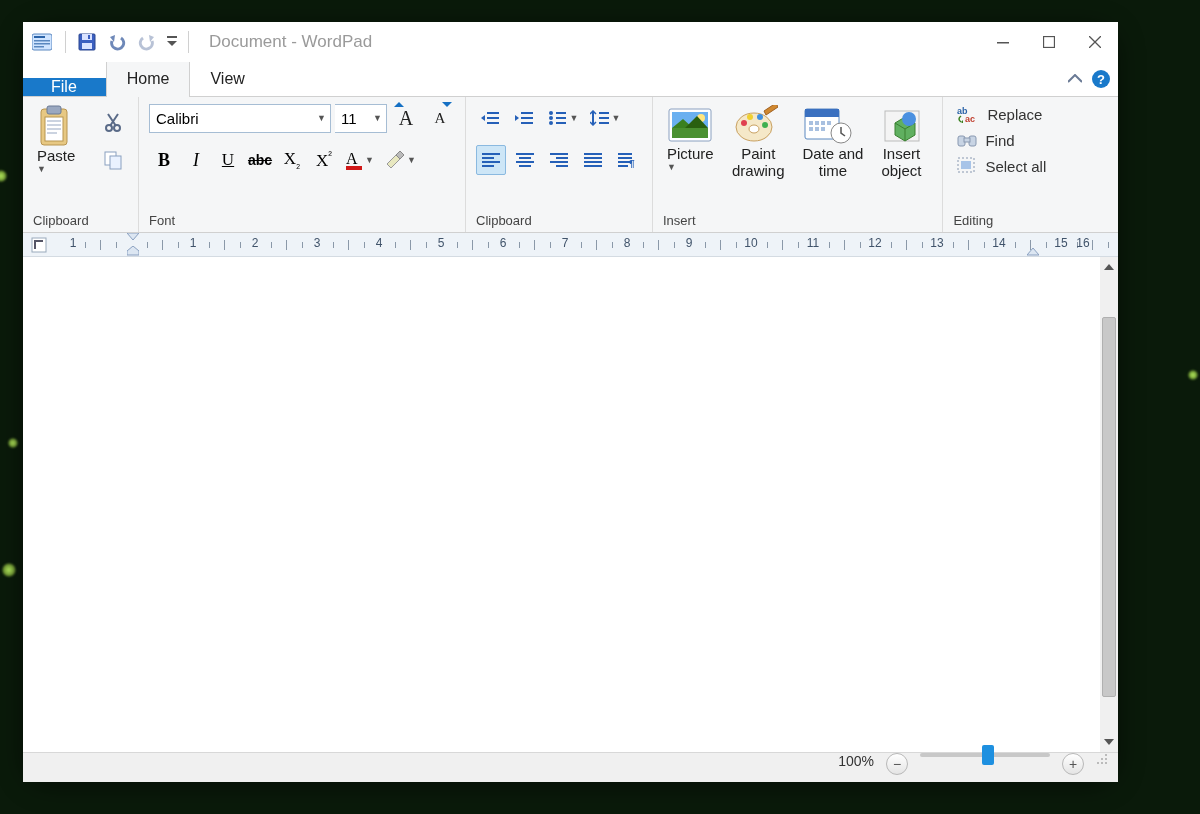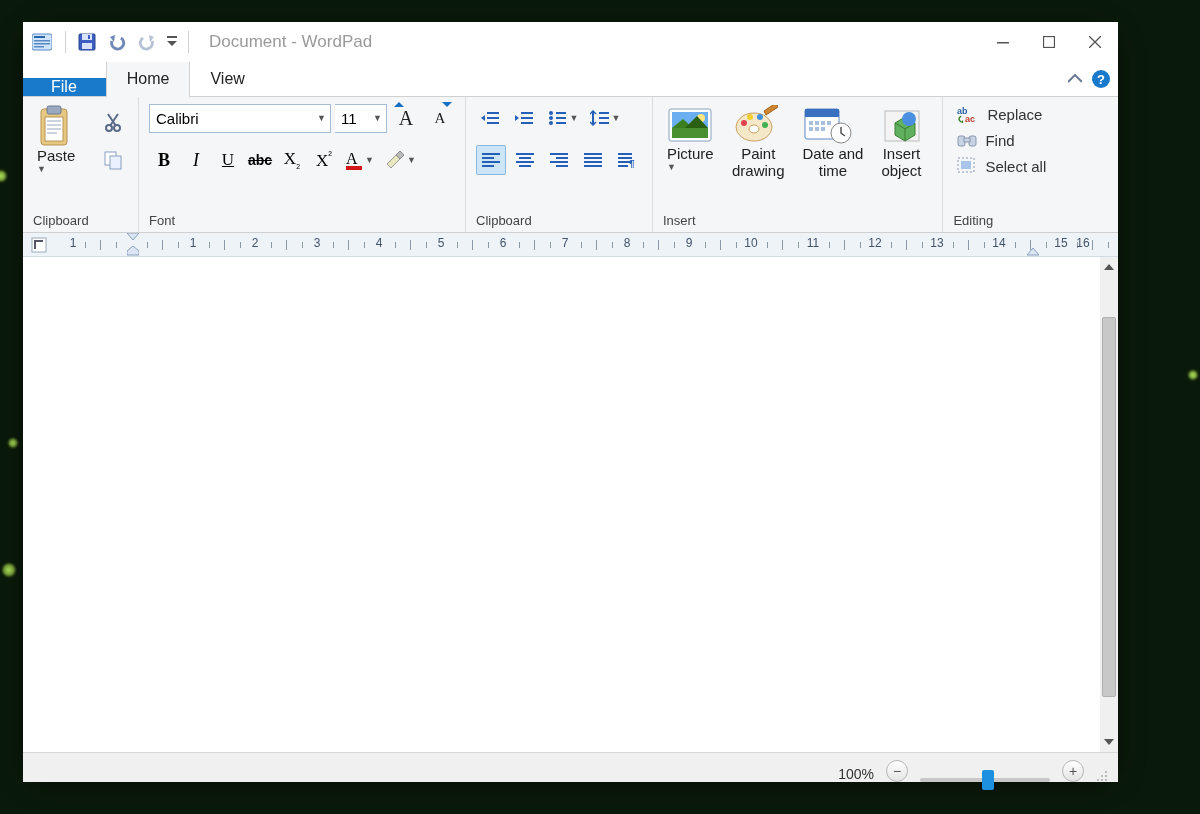--- a/index.html
+++ b/index.html
@@ -41,21 +41,21 @@
   .tick{ position:absolute; top:0; width:1px; background:#8a98a8; }
   .tick.sm{ height:6px; top:9px;}
   .tick.md{ height:10px; top:7px;}
   .tick.lbl{ background:transparent; top:3px; text-align:center; width:14px; margin-left:-7px; font-size:12px; color:#40536a; }
   .doc-area{ flex:1; display:flex; background:#fff; position:relative; }
   .page{ flex:1; background:#fff; margin:0; }
   .vscroll{ width:18px; background:#f0f0f0; display:flex; flex-direction:column; align-items:center; }
   .vscroll .arrow{ height:20px; display:flex; align-items:center; justify-content:center; color:#555; width:100%; }
   .vscroll .track{ flex:1; width:100%; position:relative; }
   .vscroll .thumb{ position:absolute; left:2px; right:2px; top:40px; height:380px; background:#c8c8c8; border:1px solid #b0b0b0; border-radius:2px;}
-  .status{ height:30px; background:#f0f0f0; border-top:1px solid #d8d8d8; display:flex; align-items:flex-end; justify-content:flex-end; padding:0 10px; gap:12px; font-size:14px; color:#333;}
+  .status{ height:30px; background:#f0f0f0; border-top:1px solid #d8d8d8; display:flex; align-items:flex-start; justify-content:flex-end; padding:0 10px; gap:12px; font-size:14px; color:#333;}
   .zoom-btn{ width:22px; height:22px; border:1px solid #b8b8b8; border-radius:50%; background:linear-gradient(#fff,#e4e4e4); display:flex; align-items:center; justify-content:center; font-size:14px; color:#555;}
   .slider{ width:130px; height:4px; background:#c8c8c8; position:relative; border-radius:2px;}
   .slider .knob{ position:absolute; left:62px; top:-8px; width:12px; height:20px; background:#1e90e0; border-radius:2px; }
   .grip{ width:12px; height:12px; color:#bbb; }
   svg{ display:block; }
   .caret{ font-size:9px; color:#555; }
 </style>
 </head>
 <body>
 

